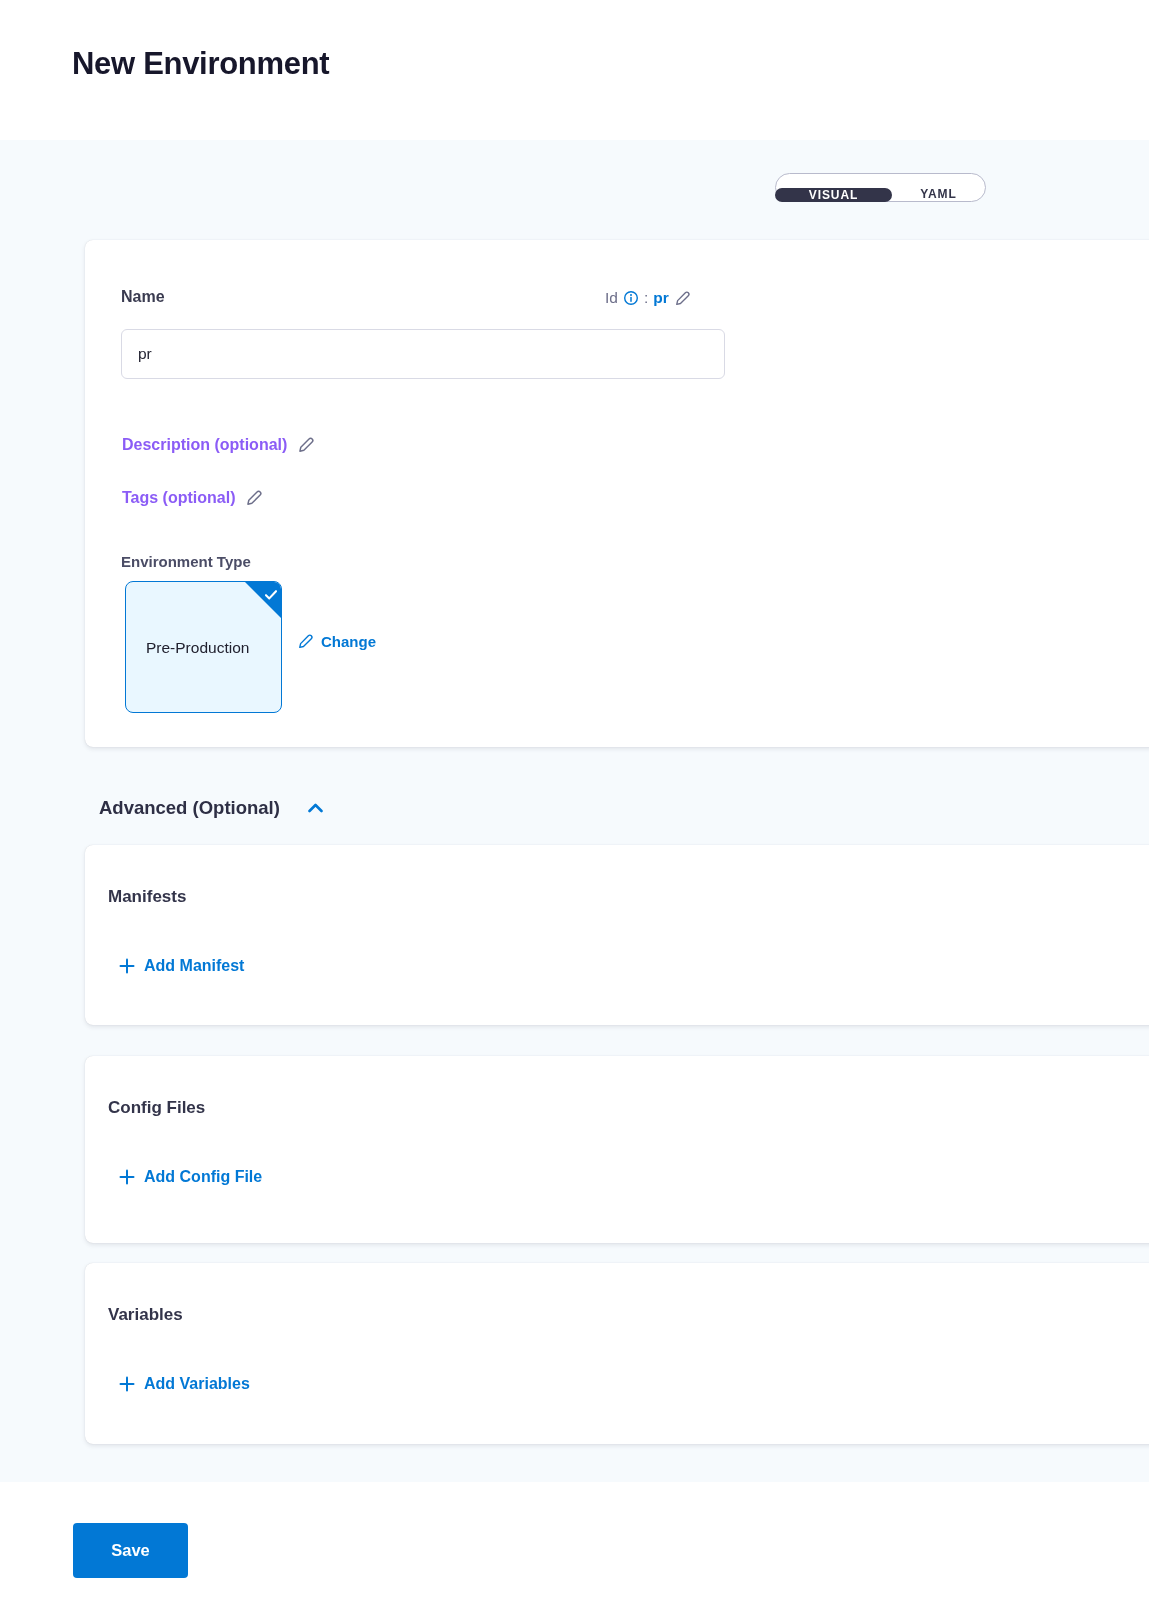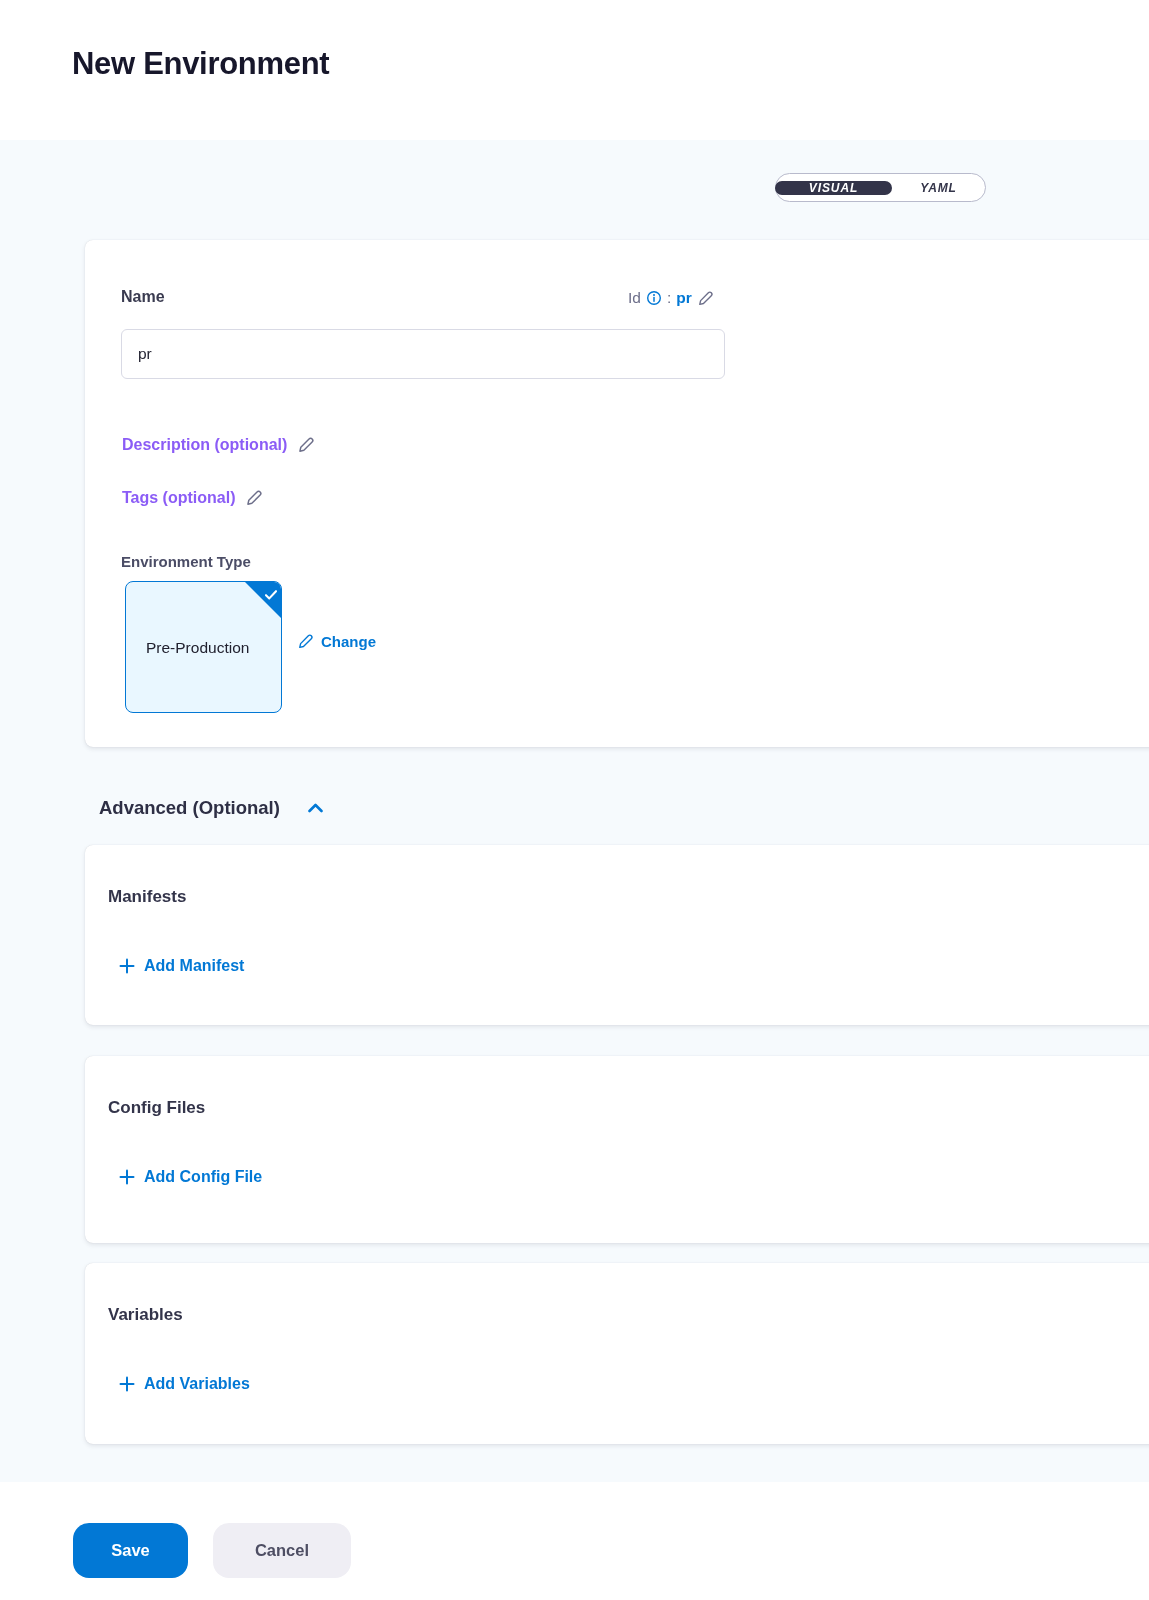--- a/index.html
+++ b/index.html
@@ -14,21 +14,21 @@
     font-size: 31px; font-weight: 700; color: #17172b; letter-spacing: -0.3px;
   }
   .panel {
     position: absolute; left: 0; right: 0; top: 140px; height: 1342px;
     background: #f6fafd;
   }
   
   .mode-toggle {
     position: absolute; left: 775px; top: 173px; width: 211px; height: 29px;
     background: #ffffff; border: 1px solid #b8bacc; border-radius: 15px;
-    display: flex; align-items: center; cursor: pointer; font-style: italic;
+    display: flex; align-items: flex-end; cursor: pointer;
   }
   .mode-seg {
     flex: 1; display: flex; align-items: center; justify-content: center;
     font-size: 12px; font-weight: 700; letter-spacing: 0.9px; color: #333449;
     border-radius: 15px;
   }
   .mode-seg.active {
     background: #333449; color: #ffffff; margin: -1px 0 -1px -1px; flex: 0 0 117px;
   }
   
@@ -42,21 +42,21 @@
   .card-config { top: 1056px; height: 187px; }
   .card-variables { top: 1263px; height: 181px; }
 
   .field-label {
     position: absolute; left: 36px; top: 48px;
     font-size: 16px; font-weight: 600; color: #3a3b50;
   }
   .id-row {
     position: absolute; left: 520px; top: 49px;
     display: flex; align-items: center; gap: 5px;
-    font-size: 15.5px; color: #6d6f8a; margin-left: 23px;
+    font-size: 15.5px; color: #6d6f8a;
   }
   .id-value { color: #0278d5; font-weight: 600; }
   .icon-btn { display: inline-flex; align-items: center; cursor: pointer; color: #6d6f8a; }
   .icon-btn svg { display: block; }
   .name-input {
     position: absolute; left: 36px; top: 89px; width: 604px; height: 50px;
     border: 1px solid #d9dae5; border-radius: 6px; background: #ffffff;
     font-family: "Liberation Sans", sans-serif;
     font-size: 15.5px; color: #1f1f2e; padding: 0 16px; outline: none;
   }
@@ -101,21 +101,21 @@
     position: absolute; left: 23px; top: 42px;
     font-size: 17px; font-weight: 700; color: #33344a;
   }
   .add-link {
     position: absolute; left: 34px; top: 112px;
     display: flex; align-items: center; gap: 9px; cursor: pointer;
     font-size: 16px; font-weight: 700; color: #0278d5;
   }
   
   .btn {
-    position: absolute; top: 1523px; height: 55px; border: none; border-radius: 16px;
+    position: absolute; top: 1523px; height: 55px; border: none; border-radius: 4px;
     font-family: "Liberation Sans", sans-serif;
     font-size: 16.5px; font-weight: 700; cursor: pointer;
   }
   .btn-save { left: 73px; width: 115px; background: #0278d5; color: #ffffff; }
   .btn-cancel { left: 213px; width: 138px; background: #efeef4; color: #4e4e63; }
 </style>
 </head>
 <body>
 
 <div class="stage">
@@ -235,15 +235,14 @@
         <svg width="16" height="16" viewBox="0 0 16 16">
           <line x1="8" y1="1.5" x2="8" y2="14.5" stroke="currentColor" stroke-width="2" stroke-linecap="round"></line>
           <line x1="1.5" y1="8" x2="14.5" y2="8" stroke="currentColor" stroke-width="2" stroke-linecap="round"></line>
         </svg>
       </span>
       <span>Add Variables</span>
     </div>
   </div>
 
   <button class="btn btn-save">Save</button>
-  <button class="btn btn-cancel">Cancel</button>
 
 </div>
 
 </body></html>

